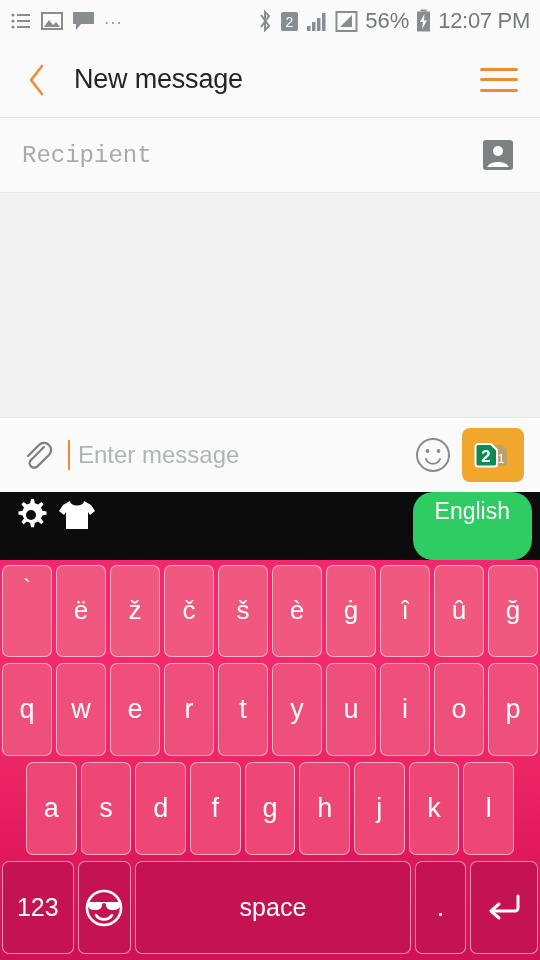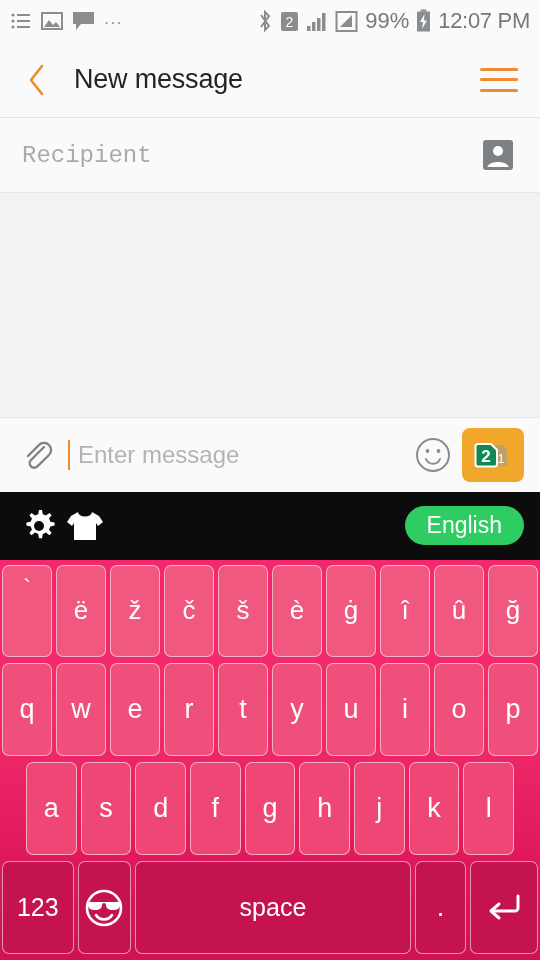--- a/index.html
+++ b/index.html
@@ -91,22 +91,22 @@
     width: 62px; height: 54px; border-radius: 8px;
     background: #f0a72b;
     display: flex; align-items: center; justify-content: center;
     cursor: pointer; margin-right: 2px;
   }
 
   
   .kb-toolbar {
     height: 68px; flex: 0 0 68px;
     background: #0c0c0c;
-    display: flex; align-items: center;
-    padding: 0 16px;
+    display: flex; 
+    padding: 0 8px;
   }
   .kb-tool-ico { width: 46px; height: 46px; display:flex; align-items:center; justify-content:center; cursor:pointer; }
   .lang-pill {
     margin-left: auto;
     background: #2ecc62; color: #ffffff;
     font-size: 23px; padding: 7px 22px; border-radius: 20px;
     cursor: pointer; line-height: 1.1;
   }
 
   
@@ -192,21 +192,21 @@
           <rect x="11" y="8" width="3.5" height="13" fill="#8a8d90"></rect>
           <rect x="16" y="3" width="3.5" height="18" fill="#8a8d90"></rect>
         </svg>
       </span>
       <span class="sb-ico">
         <svg width="23" height="23" viewBox="0 0 23 23">
           <rect x="1.5" y="2" width="20" height="19" fill="none" stroke="#8a8d90" stroke-width="2"></rect>
           <path d="M5 17 L17 5 V17 Z" fill="#8a8d90"></path>
         </svg>
       </span>
-      <span class="sb-pct">99%</span>
+      <span class="sb-pct">56%</span>
       <span class="sb-ico">
         <svg width="15" height="24" viewBox="0 0 15 24">
           <rect x="4.5" y="0.5" width="6" height="2" fill="#8a8d90"></rect>
           <rect x="1" y="2.5" width="13" height="20" fill="#8a8d90"></rect>
           <path d="M8.5 5 L4 13 H7 L6 20 L11 11.5 H8 Z" fill="#fafafa"></path>
         </svg>
       </span>
       <span class="sb-text">12:07 PM</span>
     </div>
   </div>

